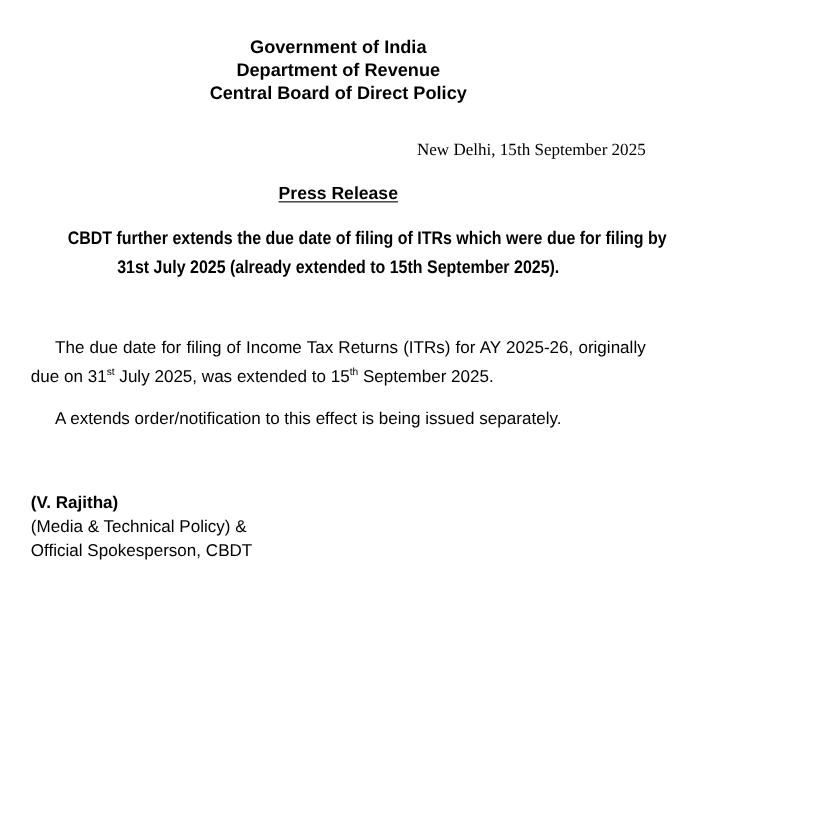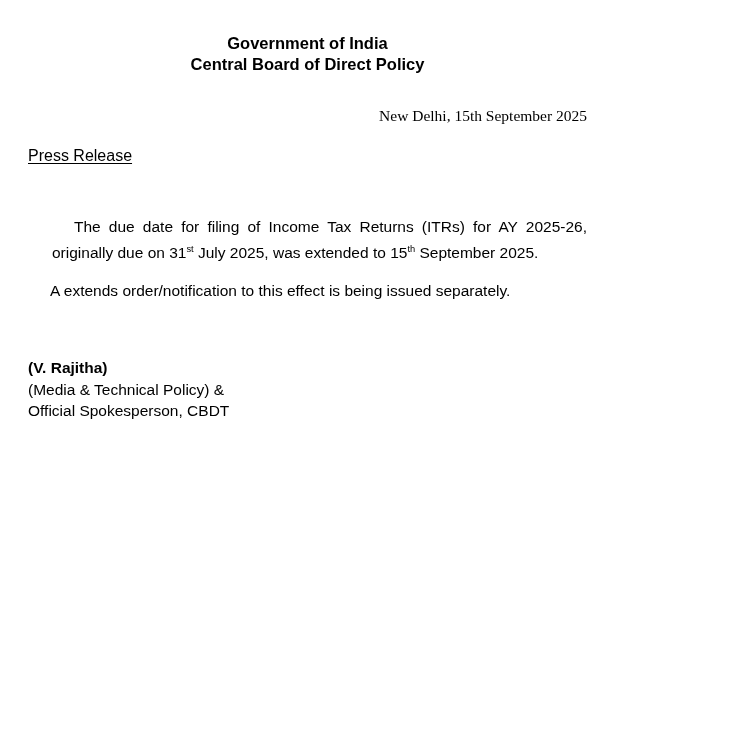--- a/index.html
+++ b/index.html
@@ -26,23 +26,23 @@
   }
   .dateline {
     margin-top: 30px;
     text-align: right;
     font-size: 15.5px;
     line-height: 21px;
     font-family: Liberation Serif, serif;
   }
   .pr-heading {
     margin-top: 19px;
-    text-align: left;
+    text-align: center;
     font-size: 16px;
-    font-weight: normal;
+    font-weight: bold;
     line-height: 21px;
   }
   .pr-heading .underlined {
     text-decoration: underline;
     text-underline-offset: 2px;
   }
   .doc-title {
     margin-top: 17px;
     font-weight: bold;
     font-size: 16.5px;
@@ -56,21 +56,20 @@
   }
   .body-para {
     margin: 12px 0 0 0;
     text-align: justify;
     text-indent: 22px;
     font-size: 15.5px;
     line-height: 26px;
   }
   .body-para.first {
     margin-top: 48px;
-    margin-left: 24px;
   }
   sup {
     font-size: 0.6em;
     line-height: 0;
     vertical-align: super;
   }
   .signature {
     margin-top: 53px;
     font-size: 15.5px;
     line-height: 21.5px;
@@ -79,29 +78,34 @@
     font-weight: bold;
   }
 </style>
 </head>
 <body>
 
 <div class="page">
 
   <div class="doc-header">
     <div>Government of India</div>
+    <div>Department of Revenue</div>
     <div>Central Board of Direct Policy</div>
   </div>
 
   <div class="dateline">New Delhi, 15th September 2025</div>
 
   <div class="pr-heading">
     <span class="underlined">Press Release</span>
   </div>
 
+  <div class="doc-title">
+    <div class="title-line">CBDT further extends the due date of filing of ITRs which were due for filing by</div>
+    <div class="title-line">31st July 2025 (already extended to 15th September 2025).</div>
+  </div>
 
   <p class="body-para first">The due date for filing of Income Tax Returns (ITRs) for AY 2025-26, originally due on 31<sup>st</sup> July 2025, was extended to 15<sup>th</sup> September 2025.</p>
 
 
   <p class="body-para">A extends order/notification to this effect is being issued separately.</p>
 
   <div class="signature">
     <div class="sig-name">(V. Rajitha)</div>
     <div>(Media &amp; Technical Policy) &amp;</div>
     <div>Official Spokesperson, CBDT</div>

